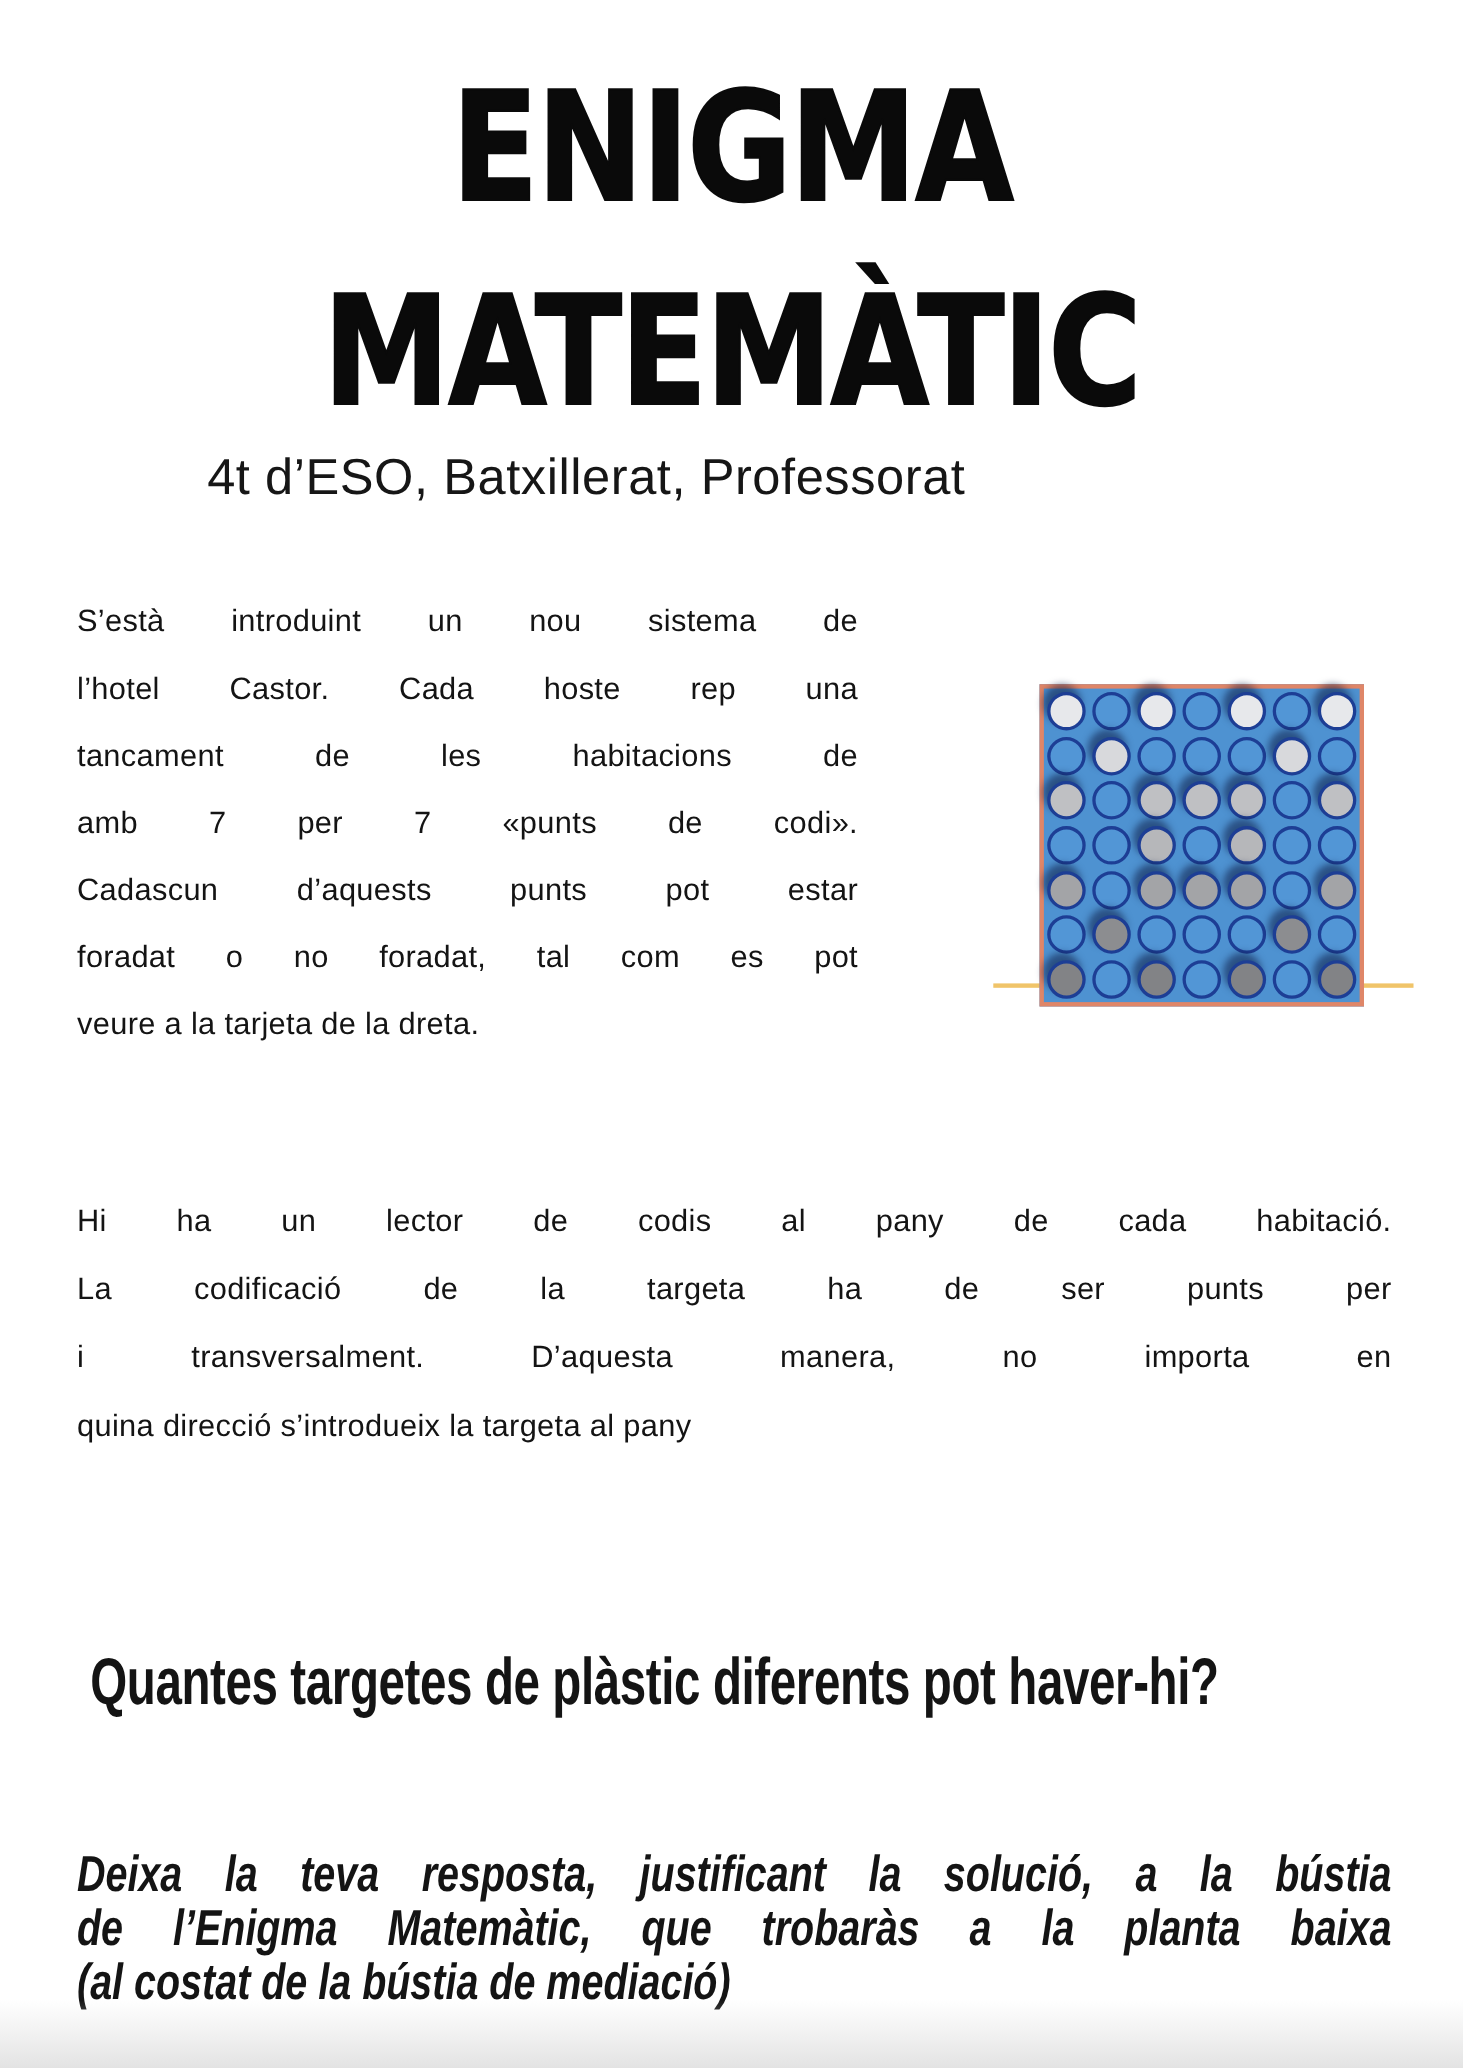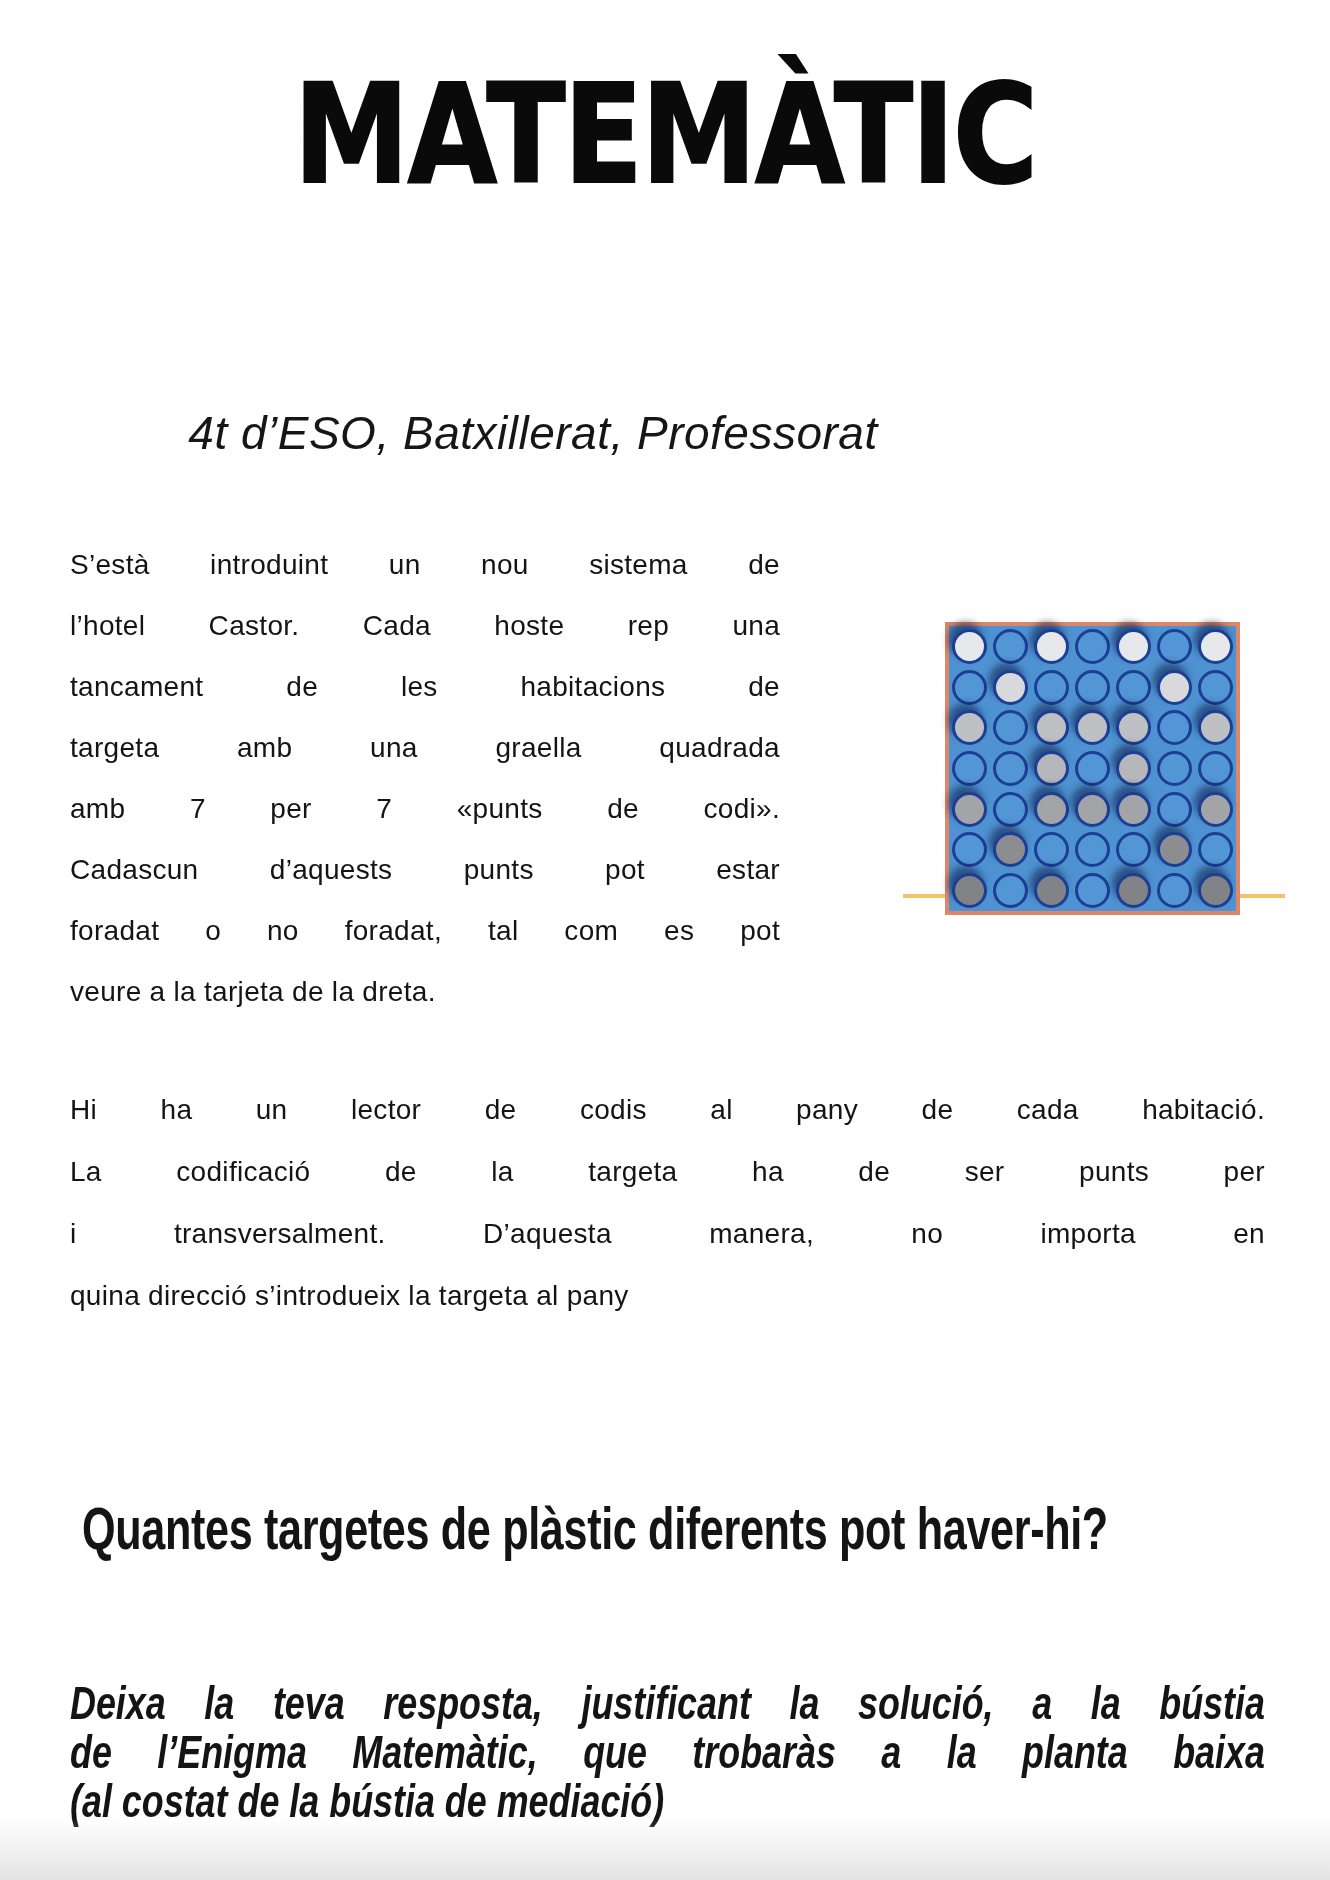--- a/index.html
+++ b/index.html
@@ -35,21 +35,20 @@
     white-space: nowrap;
   }
   .subtitle {
     position: absolute;
     top: 407px; left: 0; width: 1066px;
     text-align: center;
     font-size: 46px;
     line-height: 52px;
     color: #161616;
     letter-spacing: 0.5px;
-    font-style: italic;
   }
 
   
   .para { position: absolute; font-size: 28px; letter-spacing: 0.3px; }
   .tline {
     white-space: nowrap;
     text-align: justify;
     text-align-last: justify;
   }
   .tline:last-child { text-align-last: left; }
@@ -130,32 +129,34 @@
     background: linear-gradient(180deg, rgba(228,228,228,0) 0%, #e3e3e3 100%);
     z-index: 3;
   }
 </style>
 </head>
 <body>
 
 <div class="page" style="--card-bg: #4E92D1; --card-border: #DF8668; --ring: #1D3E95; --hole-empty: #5296D6; --accent: #F0C469;">
 
   <div class="title-block">
+    <div class="title-line-wrap">
+      <span class="title-text">ENIGMA</span>
+    </div>
     <div class="title-line-wrap second">
       <span class="title-text">MATEMÀTIC</span>
     </div>
   </div>
 
   <div class="subtitle">4t d’ESO, Batxillerat, Professorat</div>
 
   <div class="para para-1">
       <div class="tline">S’està introduint un nou sistema de</div>
       <div class="tline">l’hotel Castor. Cada hoste rep una</div>
       <div class="tline">tancament de les habitacions de</div>
-      <div class="tline">targeta amb una graella quadrada</div>
       <div class="tline">amb 7 per 7 «punts de codi».</div>
       <div class="tline">Cadascun d’aquests punts pot estar</div>
       <div class="tline">foradat o no foradat, tal com es pot</div>
       <div class="tline">veure a la tarjeta de la dreta.</div>
     </div>
 
   <div class="accent-line"></div>
 
   <div class="code-card">
     <div class="code-grid">

